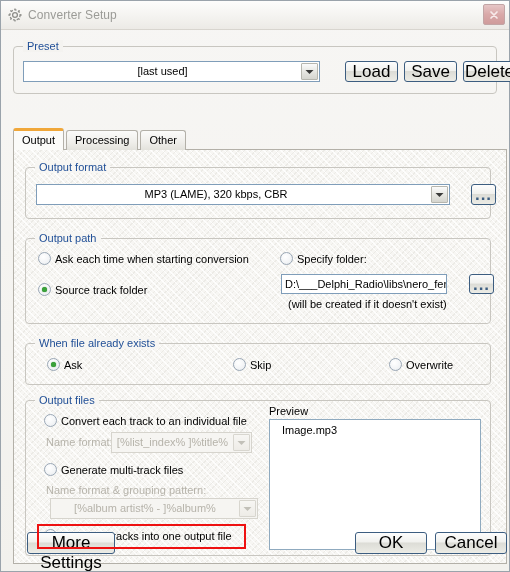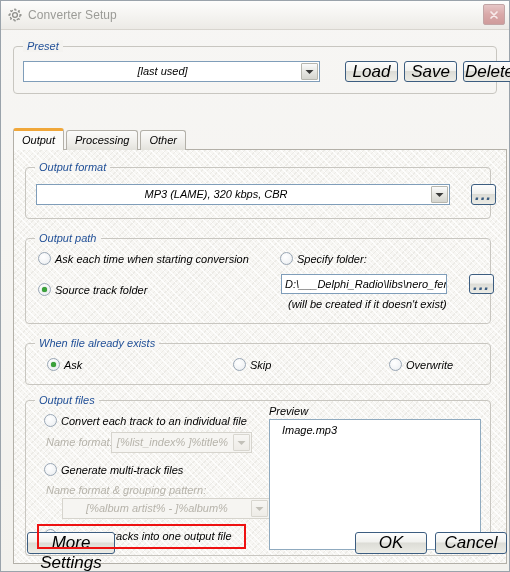--- a/index.html
+++ b/index.html
@@ -65,21 +65,20 @@
     justify-content: center;
     cursor: pointer;
   }
   .close-btn svg { display:block; }
 
   
   .content {
     flex: 1 1 auto;
     position: relative;
     padding: 0;
-    font-style: italic;
   }
 
   .client {
     position: absolute;
     left: 7px; top: 4px;
     width: 494px;
     height: 505px;
     box-sizing: border-box;
   }
 
@@ -444,21 +443,21 @@
               </span>
             </div>
 
             <div class="radio-row" style="left:18px; top:62px;">
               <span class="radio"></span>
               <span class="radio-label">Generate multi-track files</span>
             </div>
 
             <span class="static-label muted" style="left:20px; top:83px;">Name format &amp; grouping pattern:</span>
 
-            <div class="combo disabled" style="position:absolute; left:36px; top:97px; width:208px;">
+            <div class="combo disabled" style="position:absolute; left:24px; top:97px; width:208px;">
               <span class="combo-text">[%album artist% - ]%album%</span>
               <span class="combo-arrow">
                 <svg width="9" height="6" viewBox="0 0 9 6" xmlns="http://www.w3.org/2000/svg">
                   <path d="M0.5 1 L4.5 5 L8.5 1 Z" fill="#c2c0b8"></path>
                 </svg>
               </span>
             </div>
 
             <div class="radio-row" style="left:18px; top:128px;">
               <span class="radio checked"></span>

